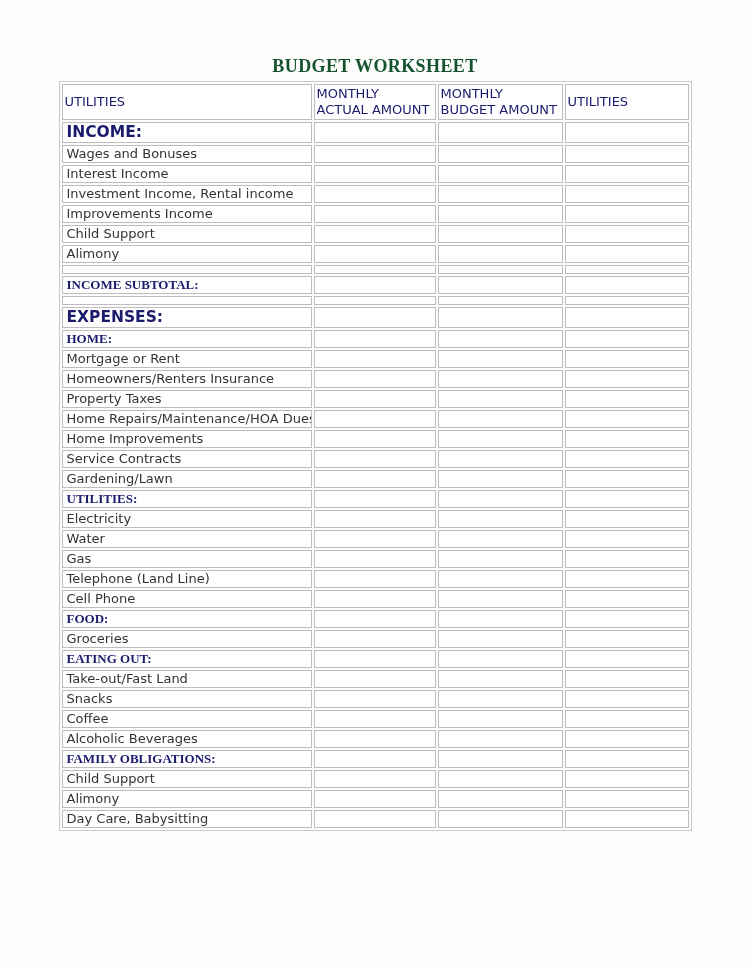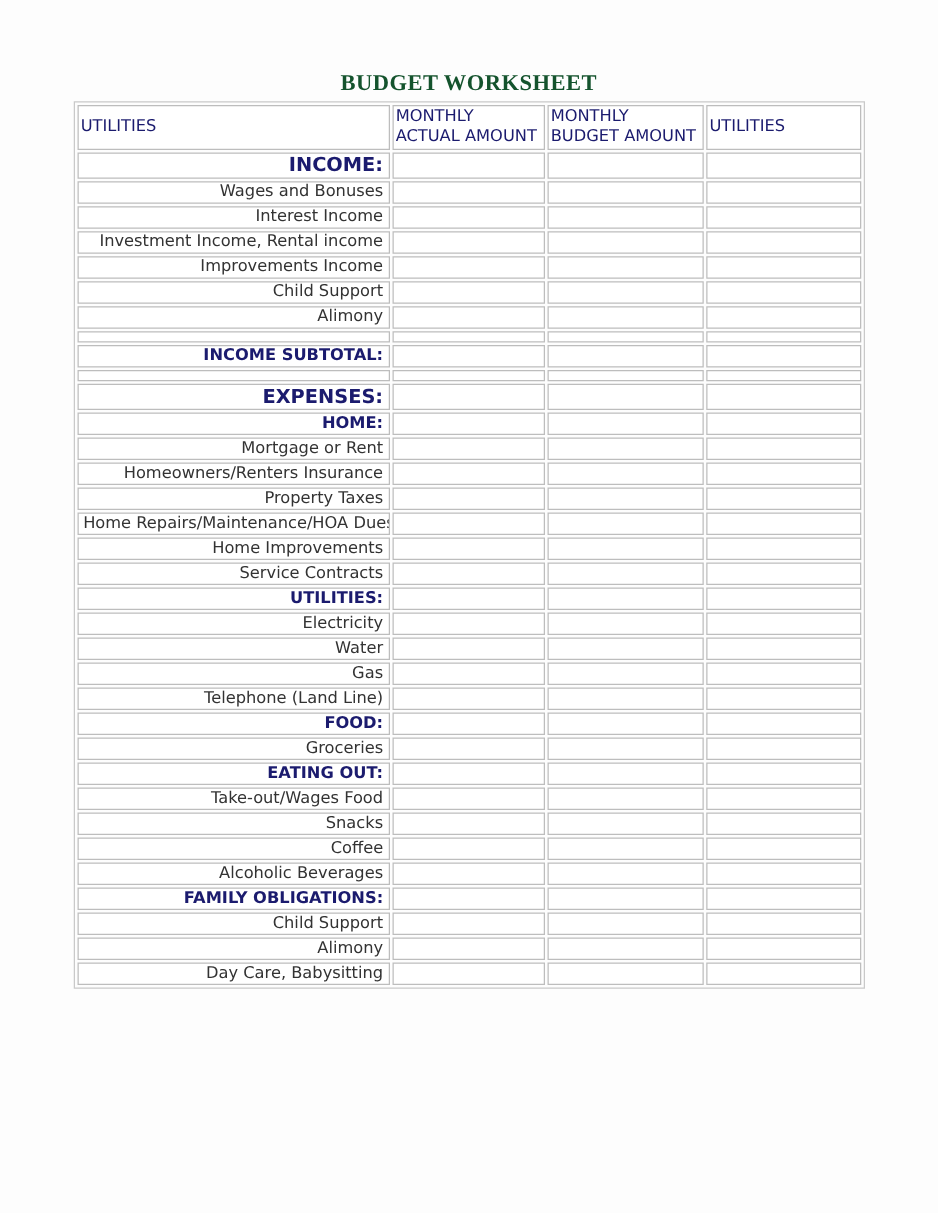--- a/index.html
+++ b/index.html
@@ -44,28 +44,28 @@
     color: var(--accent, #1b1b6e);
     text-align: left;
     line-height: 16px;
     padding: 1px 2px;
     white-space: normal;
   }
   .budget-table td {
     white-space: nowrap;
     padding: 0 2px;
   }
-  td.cell-category { text-align: right; padding: 0 4px; }
+  td.cell-category { text-align: left; padding: 0 4px; }
   tr.item td {
     height: 16px;
     line-height: 16px;
     font-size: 13px;
     color: var(--text, #333333);
   }
-  tr.section td { height: 16px; line-height: 16px; }
+  tr.section td { height: 16px; line-height: 16px; font-family: Liberation Serif, serif; }
   tr.section td.cell-category {
     font-weight: bold;
     color: var(--accent, #1b1b6e);
     font-size: 13px;
   }
   tr.section-lg td { height: 19px; line-height: 19px; }
   tr.section-lg td.cell-category {
     font-weight: bold;
     color: var(--accent, #1b1b6e);
     font-size: 15.5px;
@@ -195,20 +195,26 @@
           <td class="cell-actual"></td>
           <td class="cell-budget"></td>
           <td class="cell-difference"></td>
         </tr>
         <tr class="item">
           <td class="cell-category">Service Contracts</td>
           <td class="cell-actual"></td>
           <td class="cell-budget"></td>
           <td class="cell-difference"></td>
         </tr>
+        <tr class="item">
+          <td class="cell-category">Gardening/Lawn</td>
+          <td class="cell-actual"></td>
+          <td class="cell-budget"></td>
+          <td class="cell-difference"></td>
+        </tr>
         <tr class="section">
           <td class="cell-category">UTILITIES:</td>
           <td class="cell-actual"></td>
           <td class="cell-budget"></td>
           <td class="cell-difference"></td>
         </tr>
         <tr class="item">
           <td class="cell-category">Electricity</td>
           <td class="cell-actual"></td>
           <td class="cell-budget"></td>
@@ -225,40 +231,46 @@
           <td class="cell-actual"></td>
           <td class="cell-budget"></td>
           <td class="cell-difference"></td>
         </tr>
         <tr class="item">
           <td class="cell-category">Telephone (Land Line)</td>
           <td class="cell-actual"></td>
           <td class="cell-budget"></td>
           <td class="cell-difference"></td>
         </tr>
+        <tr class="item">
+          <td class="cell-category">Cell Phone</td>
+          <td class="cell-actual"></td>
+          <td class="cell-budget"></td>
+          <td class="cell-difference"></td>
+        </tr>
         <tr class="section">
           <td class="cell-category">FOOD:</td>
           <td class="cell-actual"></td>
           <td class="cell-budget"></td>
           <td class="cell-difference"></td>
         </tr>
         <tr class="item">
           <td class="cell-category">Groceries</td>
           <td class="cell-actual"></td>
           <td class="cell-budget"></td>
           <td class="cell-difference"></td>
         </tr>
         <tr class="section">
           <td class="cell-category">EATING OUT:</td>
           <td class="cell-actual"></td>
           <td class="cell-budget"></td>
           <td class="cell-difference"></td>
         </tr>
         <tr class="item">
-          <td class="cell-category">Take-out/Wages Food</td>
+          <td class="cell-category">Take-out/Fast Land</td>
           <td class="cell-actual"></td>
           <td class="cell-budget"></td>
           <td class="cell-difference"></td>
         </tr>
         <tr class="item">
           <td class="cell-category">Snacks</td>
           <td class="cell-actual"></td>
           <td class="cell-budget"></td>
           <td class="cell-difference"></td>
         </tr>

